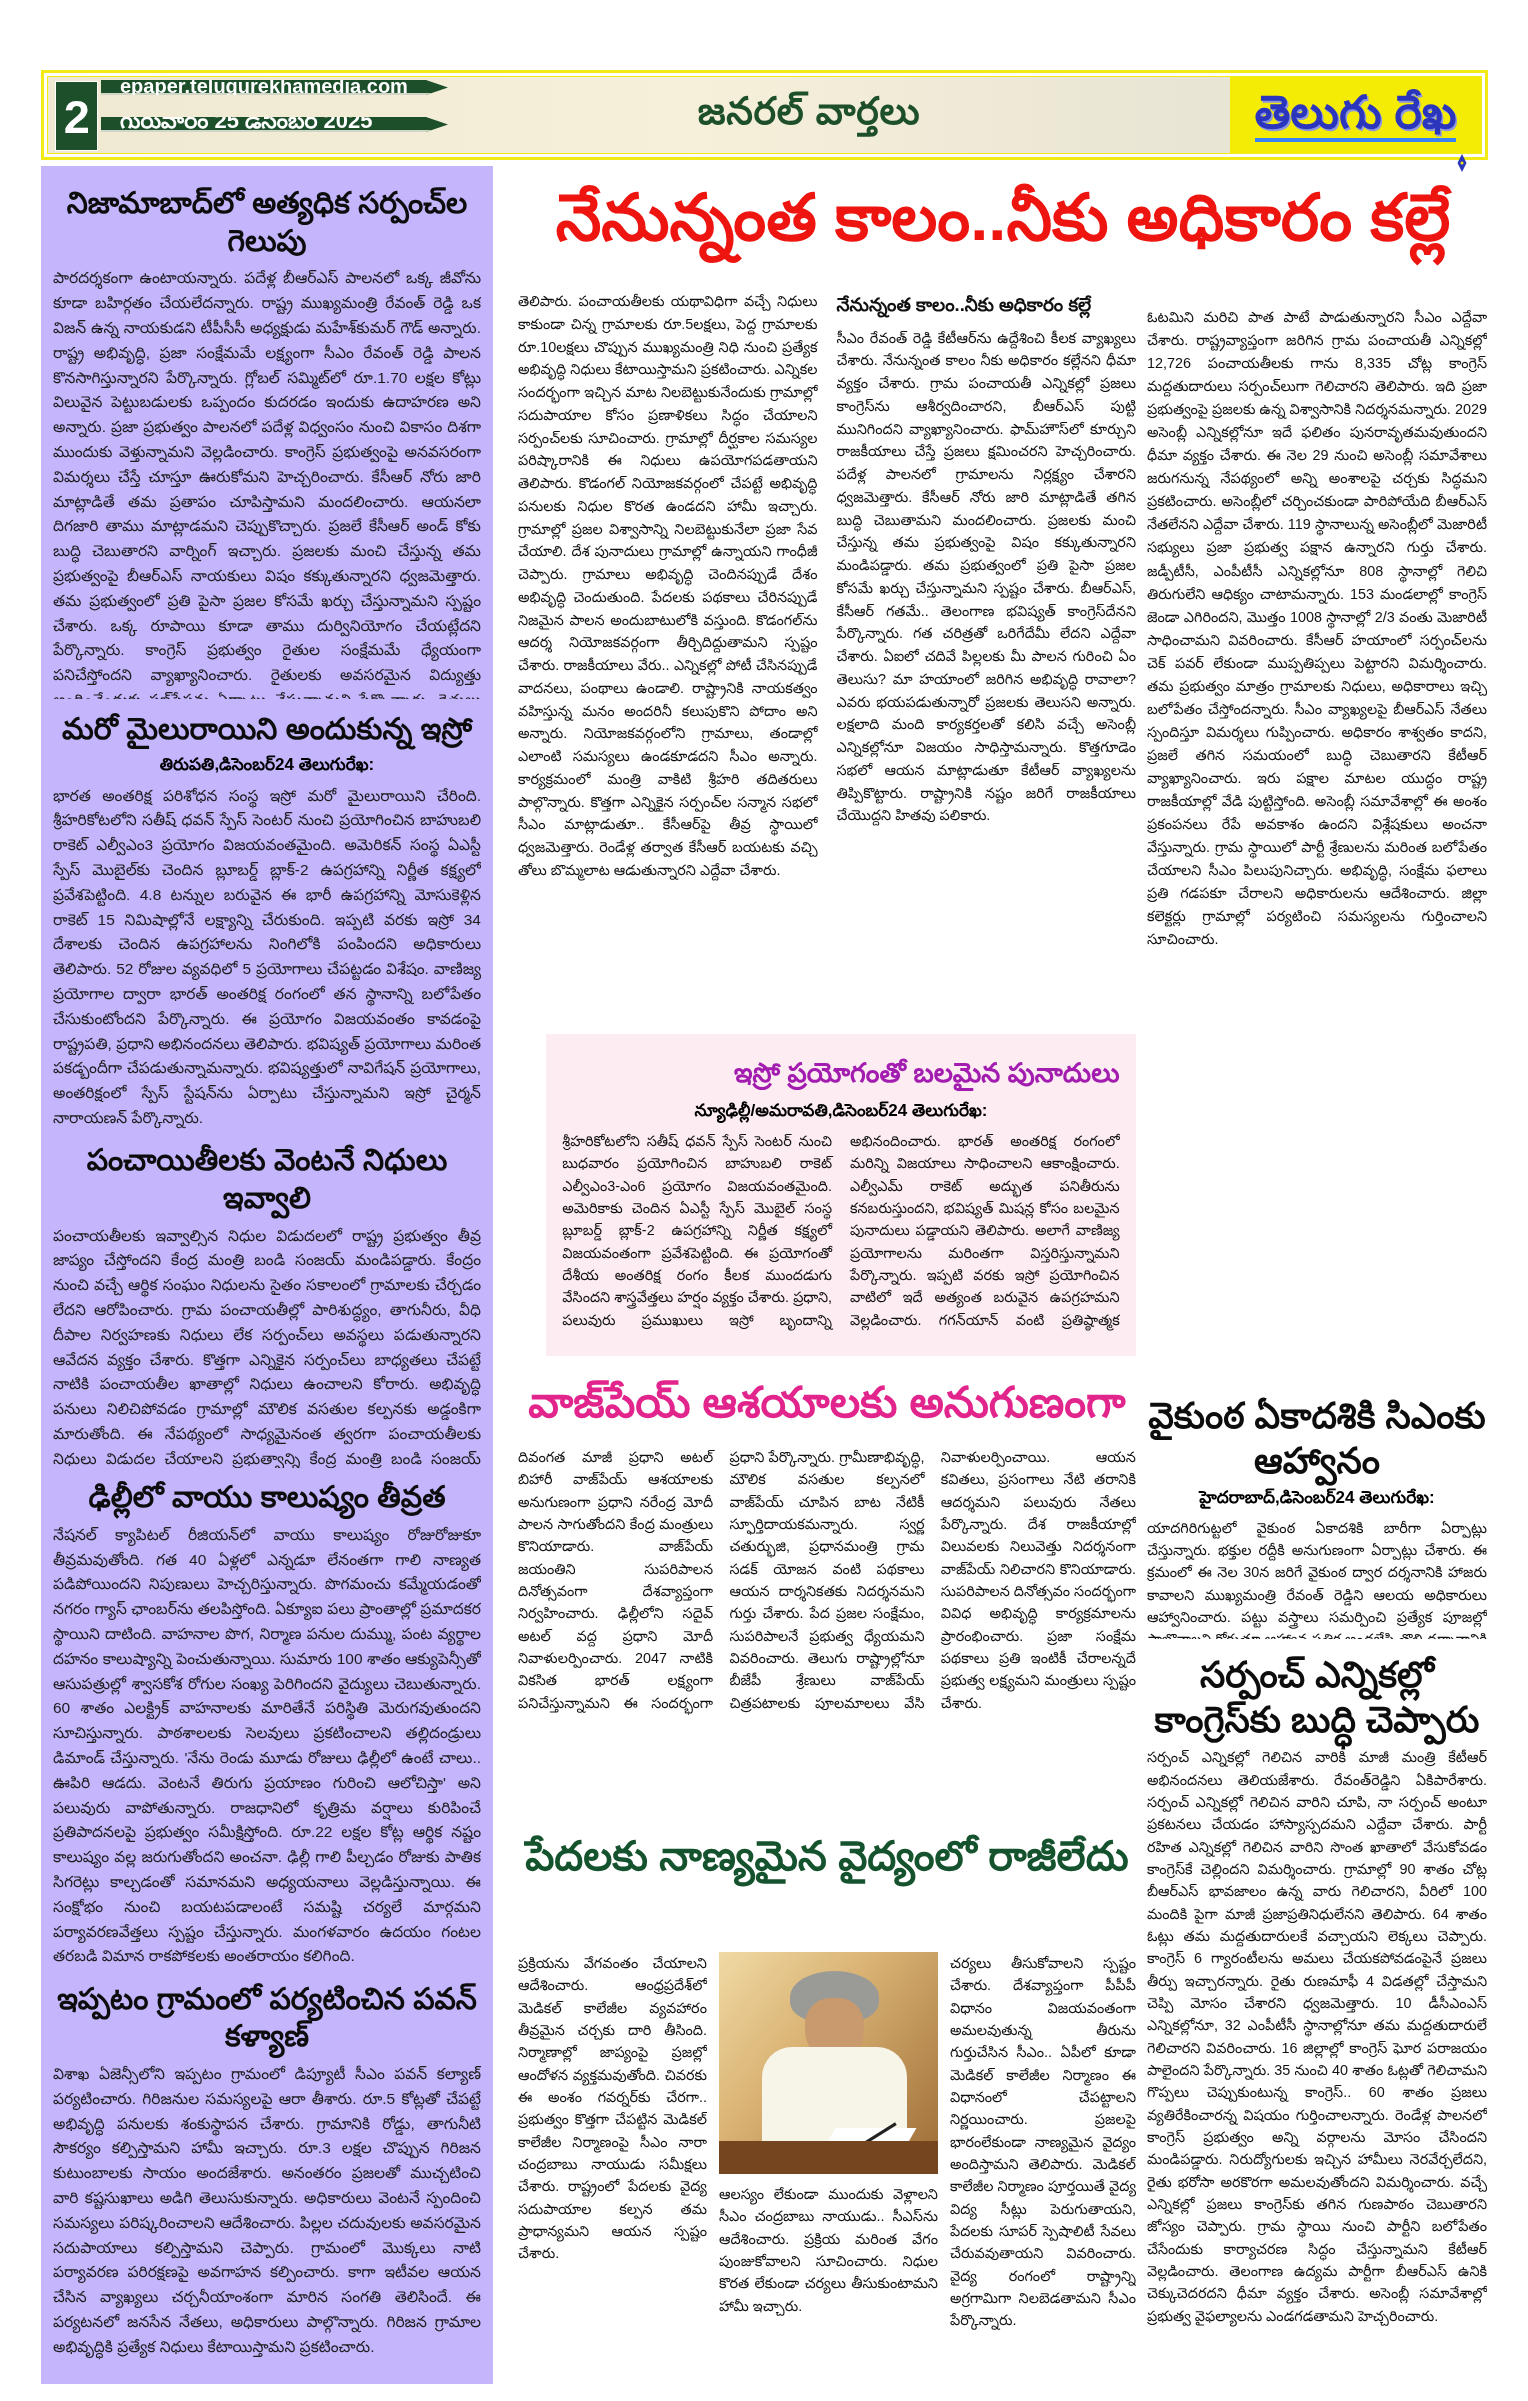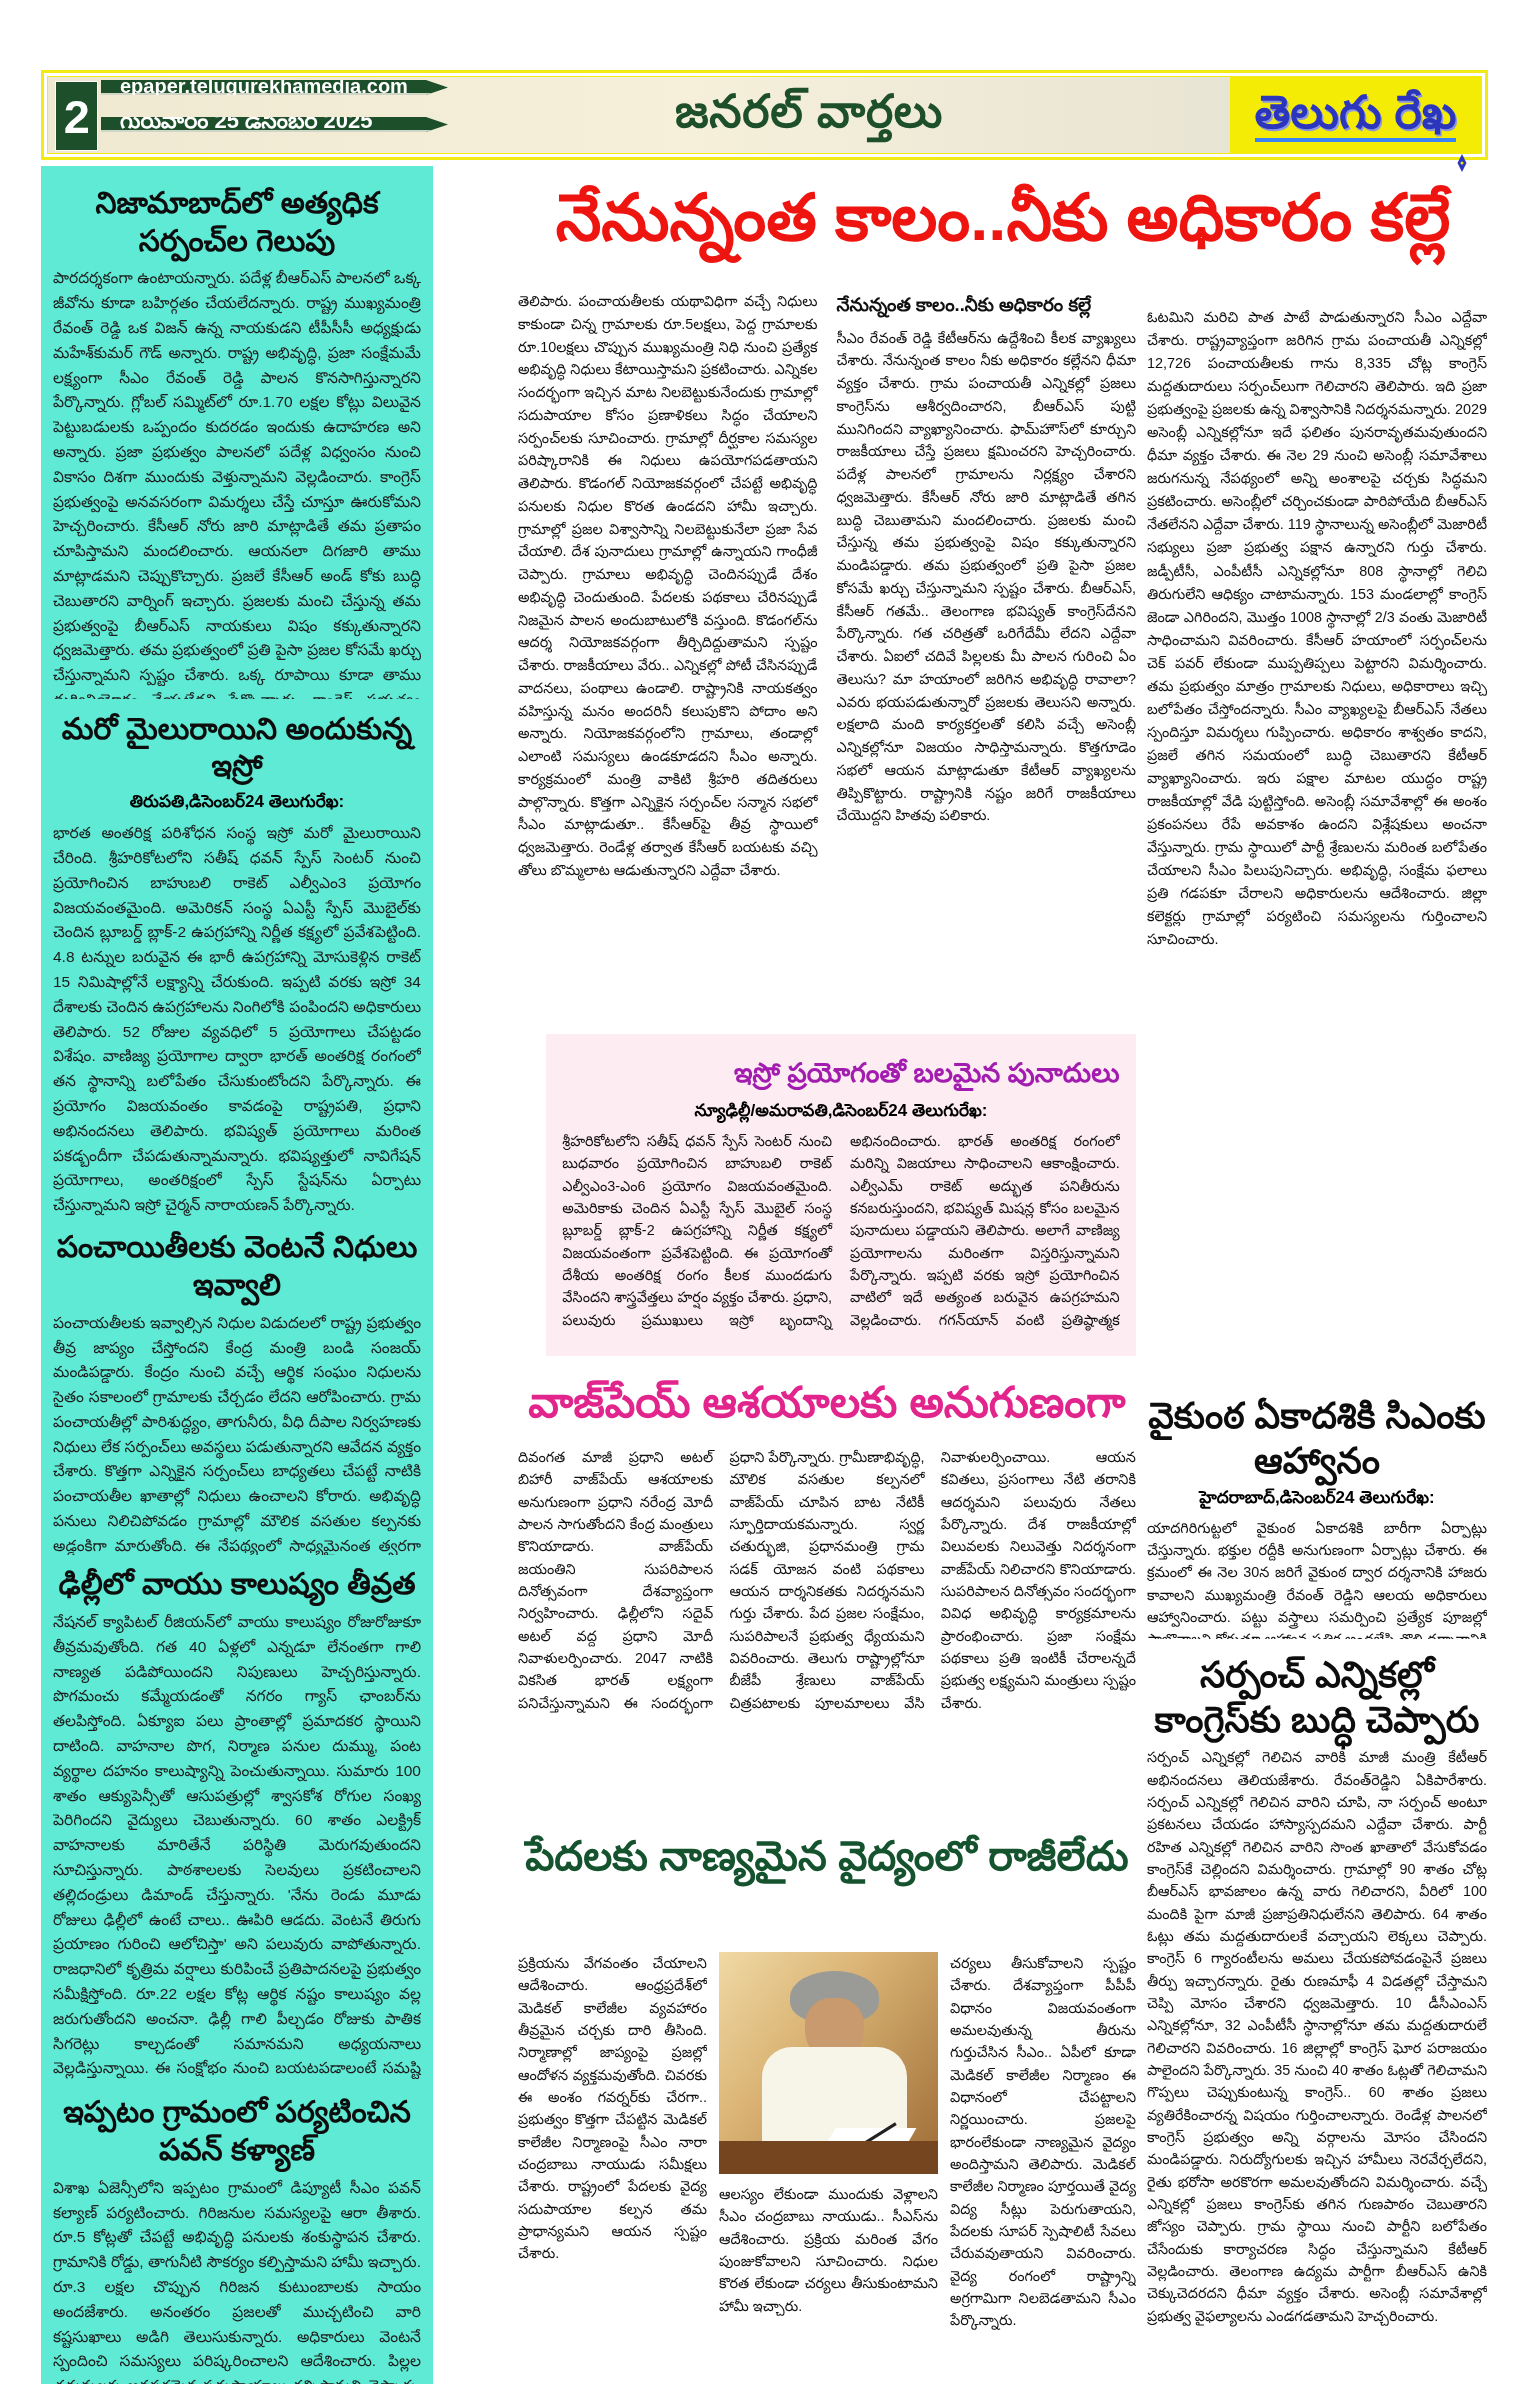--- a/index.html
+++ b/index.html
@@ -27,36 +27,36 @@
     position:absolute;left:53px;height:15px;background:#1c4f2a;color:#ffffff;
     display:flex;align-items:center;padding:0 33px 0 19px;font-weight:bold;
     clip-path:polygon(0 0,calc(100% - 22px) 0,100% 50%,calc(100% - 22px) 100%,0 100%);
     border-bottom:2.2px solid #cfd6c8;box-sizing:border-box;
   }
   .ribbon.site{top:3px;width:347px;font-size:20px;}
   .ribbon.date{top:40px;width:347px;font-size:22px;}
   .section-title{
     position:absolute;left:458px;top:7.4px;width:606px;height:64px;
     display:flex;align-items:center;justify-content:center;
-    color:#1c4f2a;font-size:46px;font-weight:bold;letter-spacing:0.7px;
+    color:#1c4f2a;font-size:38px;font-weight:bold;letter-spacing:0.7px;
   }
   .brand{
     position:absolute;right:0;top:0;bottom:0;width:251px;background:#f4ec05;
     display:flex;align-items:center;justify-content:center;
   }
   .brand-text{
     color:#2b36bd;font-size:46px;font-weight:bold;
     text-shadow:1.5px 1.5px 0 #8d97e0;border-bottom:4px solid #3b82f6;line-height:1.05;
     padding-bottom:1.5px;position:relative;
   }
   .nib{position:absolute;right:13.3px;bottom:-19px;width:12px;height:18px;}
   
   .left-col{
-    position:absolute;left:41px;top:166px;width:392px;height:2218px;
-    background:#5eead4;box-sizing:border-box;padding:15px 12px 7.4px 12px;overflow:hidden;
+    position:absolute;left:41px;top:166px;width:452px;height:2218px;
+    background:#c4b5fd;box-sizing:border-box;padding:15px 12px 7.4px 12px;overflow:hidden;
   }
   .story{margin-bottom:10.4px;}
   .story-hl{
     font-size:30px;line-height:1.25;font-weight:bold;text-align:center;color:#0d0d0d;margin:3px 0 7.4px 0;
   }
   .dateline{font-size:17px;font-weight:bold;text-align:center;margin:1.5px 0 6px 0;color:#000;}
   .body-txt{
     font-size:15.5px;line-height:1.6;text-align:justify;color:#1b1b1b;overflow:hidden;
   }
   .h585{max-height:433px;} .h560{max-height:414px;} .h330{max-height:244px;}

